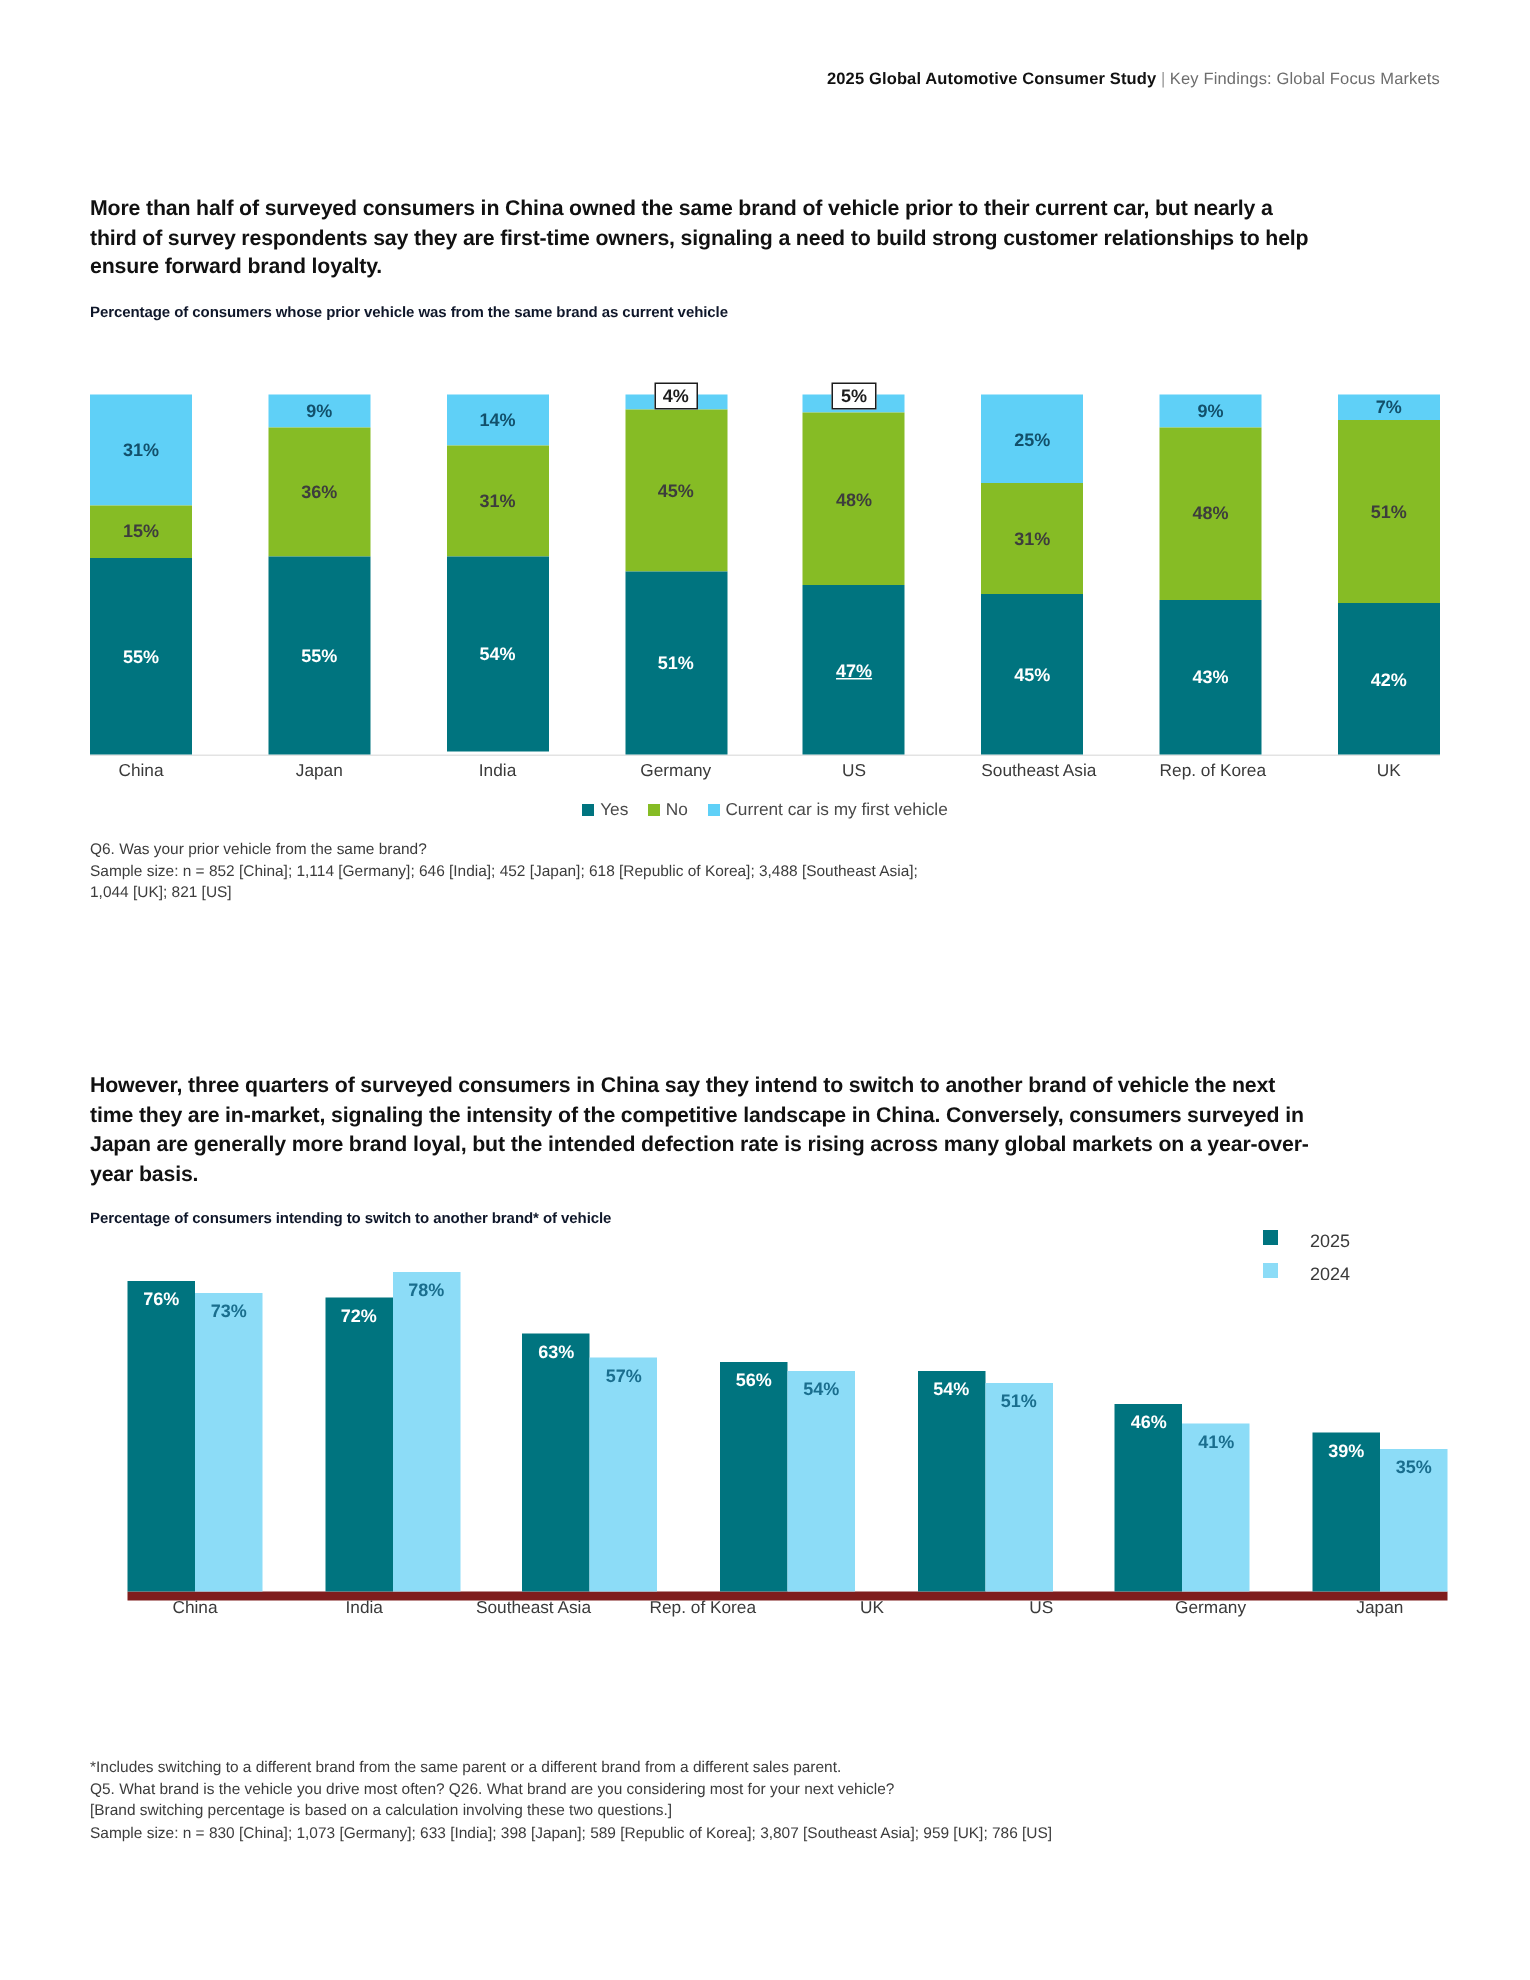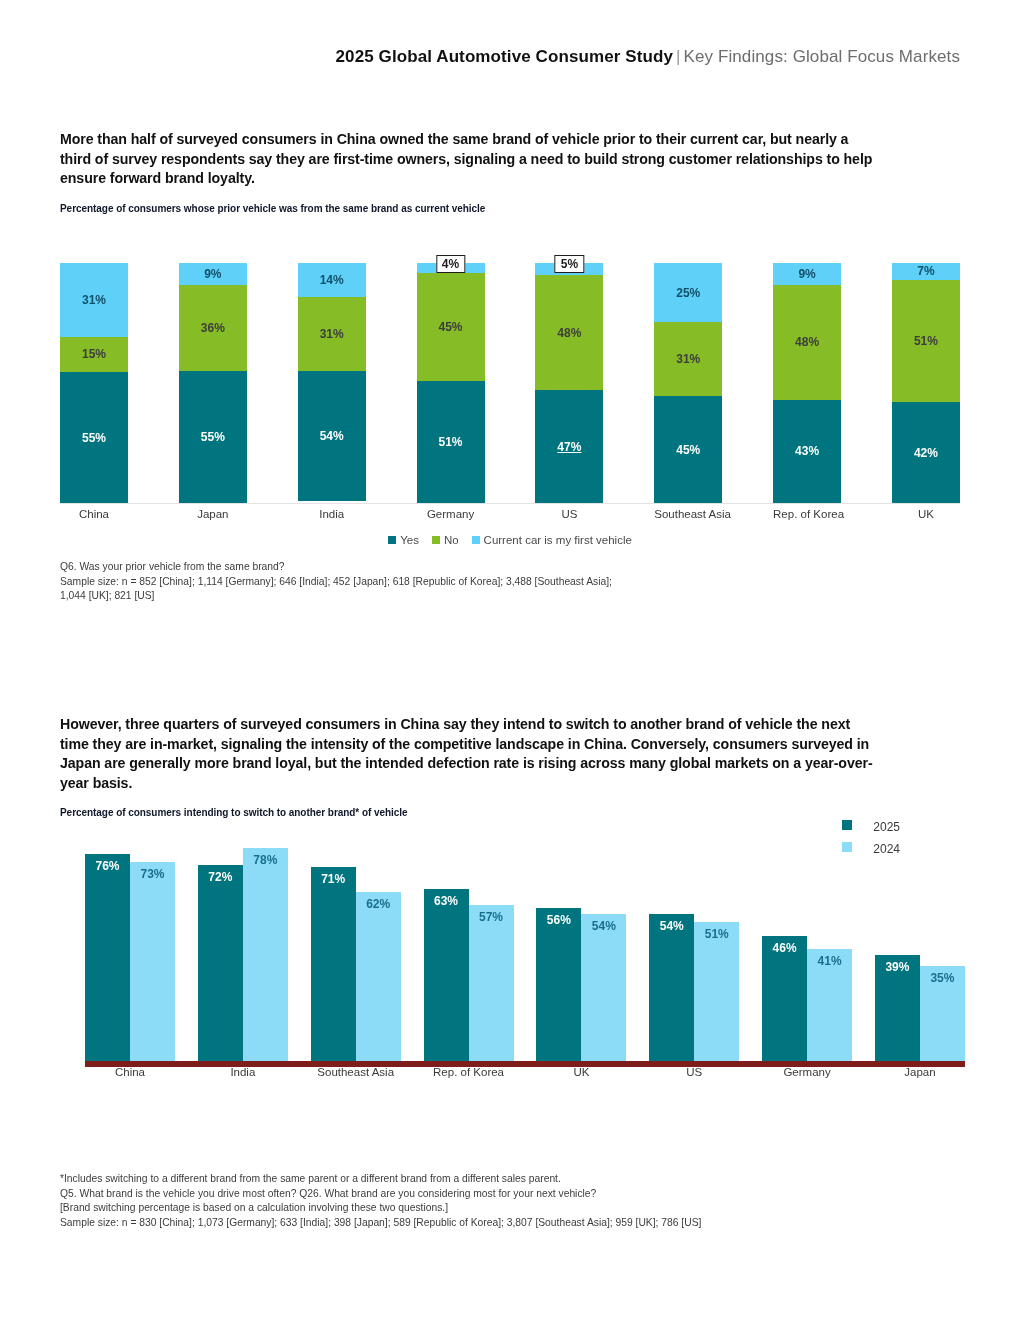--- a/index.html
+++ b/index.html
@@ -7,21 +7,21 @@
     width:1020px;height:1320px;
     background:#ffffff;
     font-family:"Liberation Sans", sans-serif;
     color:#111111;
     position:relative;
     overflow:hidden;
   }
   
   .page-header{
     position:absolute; top:47px; right:60px;
-    font-size:17px; letter-spacing:.1px; white-space:nowrap;
+    font-size:11px; letter-spacing:.1px; white-space:nowrap;
   }
   .page-header .hdr-bold{font-weight:bold;color:#111;}
   .page-header .hdr-sep{color:#9a9a9a;padding:0 3px;}
   .page-header .hdr-light{color:#6d6d6d;}
 
   
   .section{position:absolute;left:60px;width:900px;}
   #section-1{top:130px;}
   #section-2{top:715px;}
 
@@ -290,32 +290,20 @@
             </div>
           </div>
           <div class="gbar bar-2024">
             <div class="fill" style="height: 212.815px;">
               <div class="vlabel">78%</div>
             </div>
           </div>
         </div>
         <div class="grp">
           <div class="gbar bar-2025">
-            <div class="fill" style="height: 193.716px;">
-              <div class="vlabel">71%</div>
-            </div>
-          </div>
-          <div class="gbar bar-2024">
-            <div class="fill" style="height: 169.16px;">
-              <div class="vlabel">62%</div>
-            </div>
-          </div>
-        </div>
-        <div class="grp">
-          <div class="gbar bar-2025">
             <div class="fill" style="height: 171.889px;">
               <div class="vlabel">63%</div>
             </div>
           </div>
           <div class="gbar bar-2024">
             <div class="fill" style="height: 155.519px;">
               <div class="vlabel">57%</div>
             </div>
           </div>
         </div>

